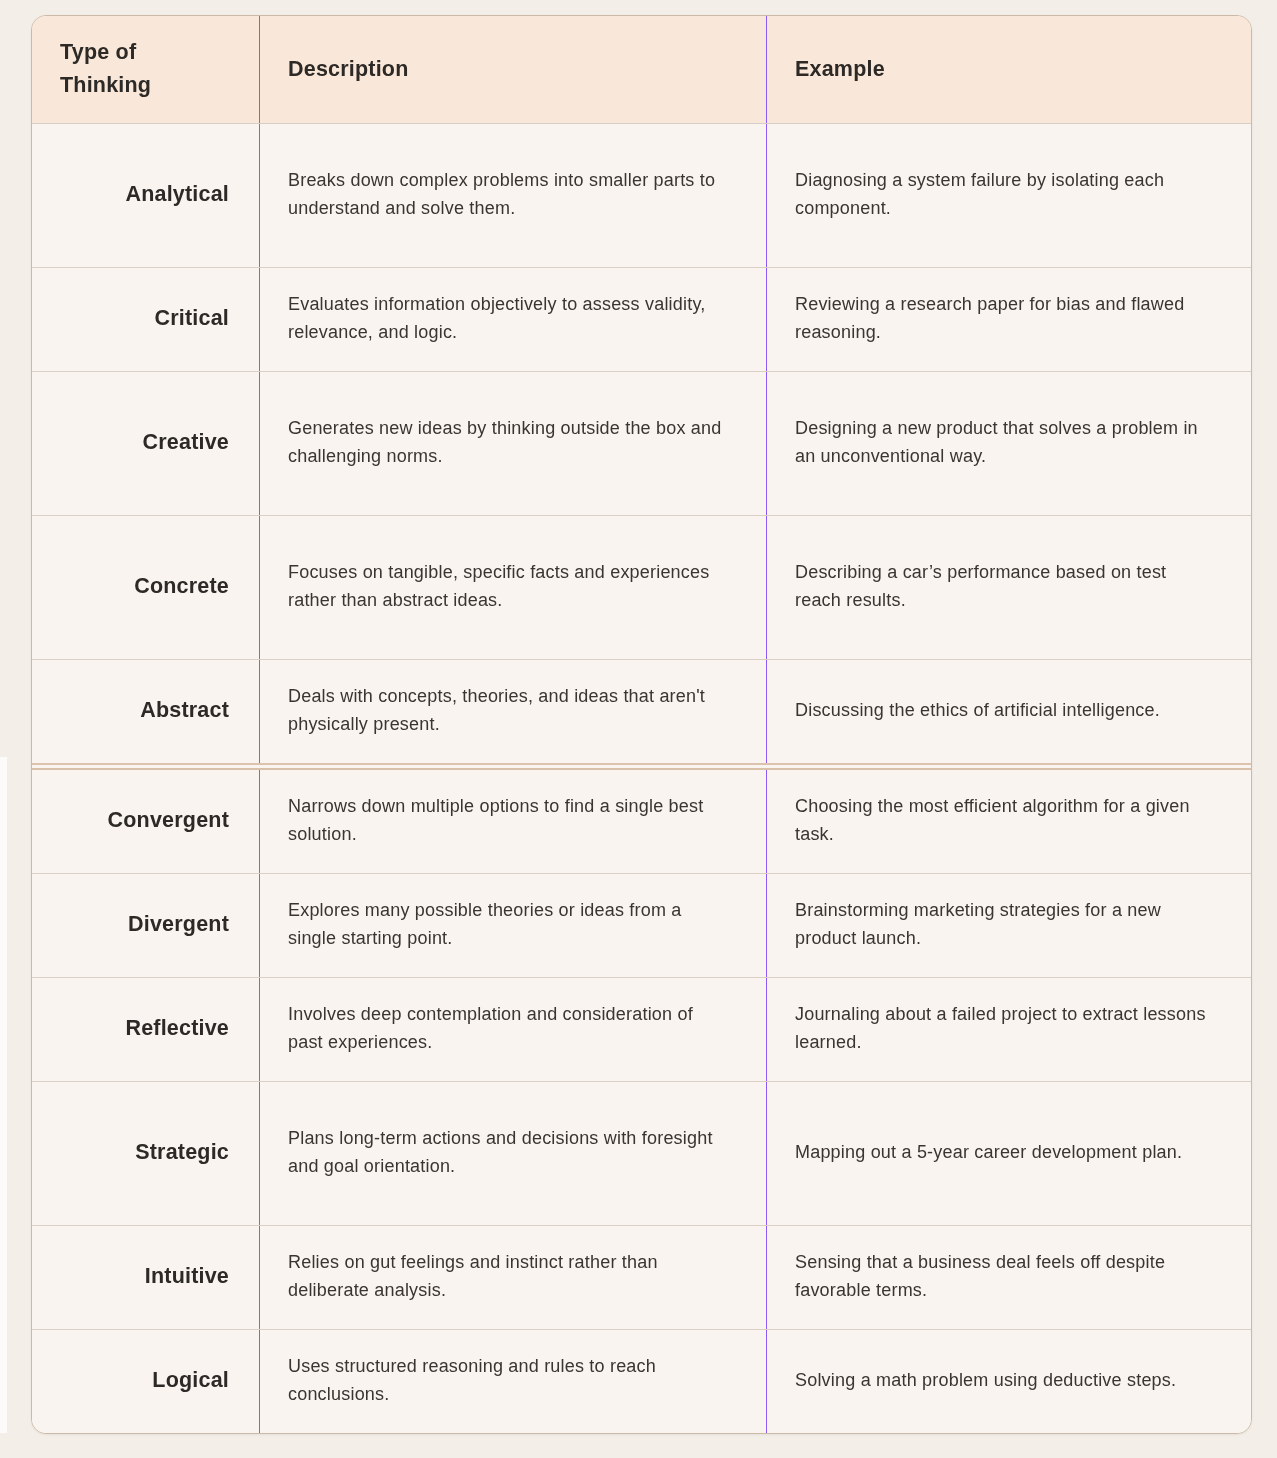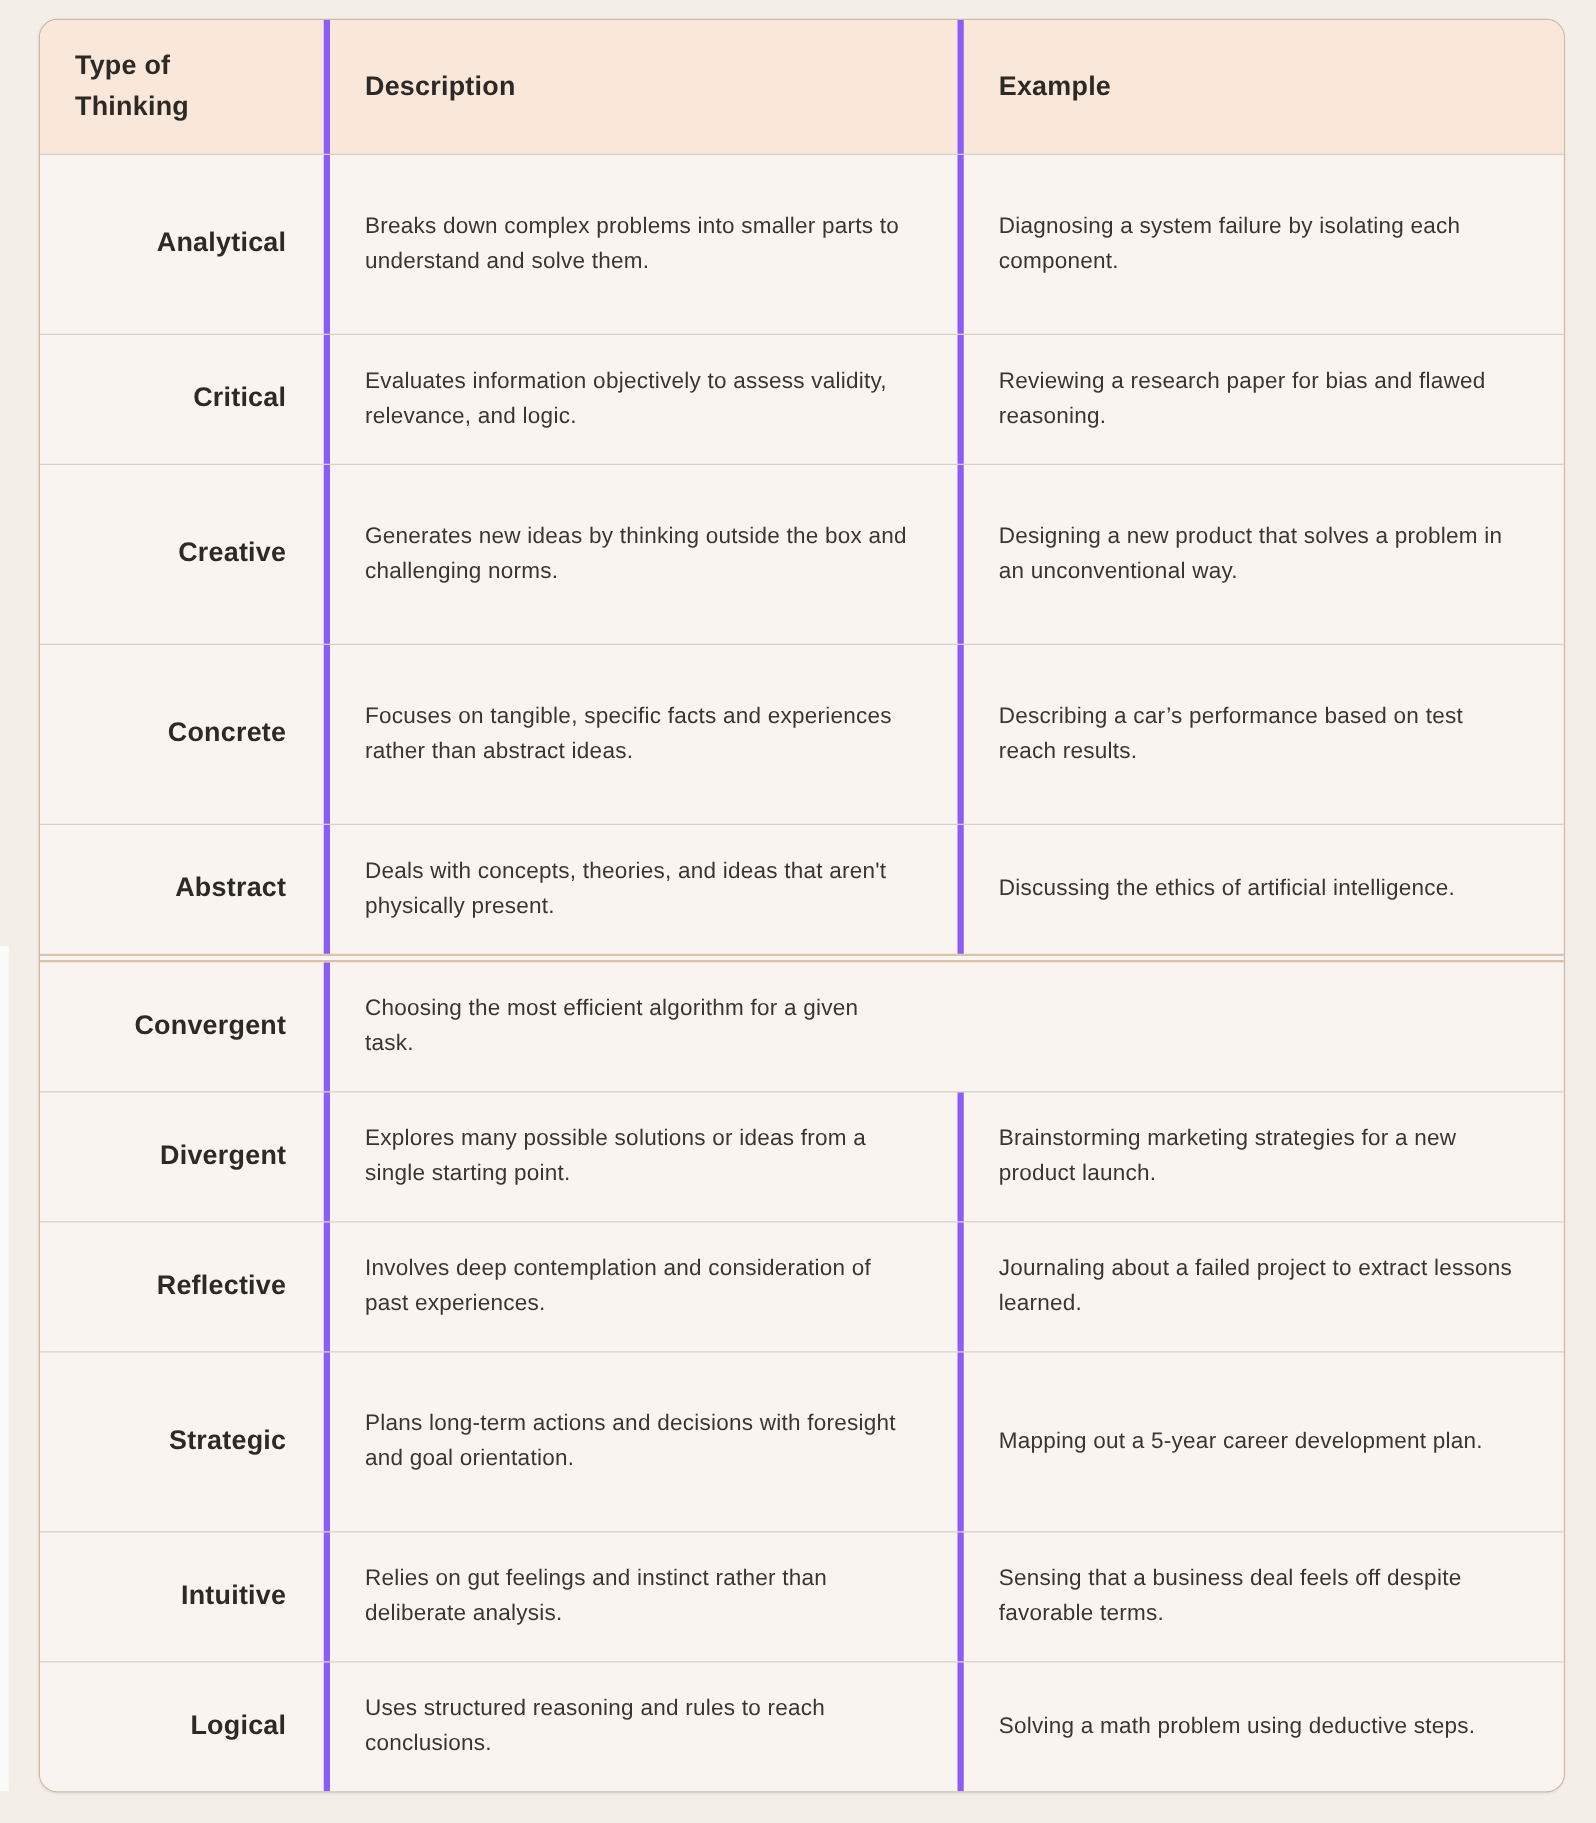--- a/index.html
+++ b/index.html
@@ -45,21 +45,21 @@
   }
   .cell {
     display: flex;
     align-items: center;
     padding: 20px 30px 20px 28px;
     font-size: 18px;
     line-height: 1.55;
     letter-spacing: 0.2px;
     color: #3a3531;
   }
-  .c2, .c3 { border-left: 5px solid #8b5cf6; }
+  .c2, .c3 { border-left: 1px solid #8b5cf6; }
   .c1 {
     font-weight: 700;
     color: #2d2926;
     font-size: 21.5px;
     justify-content: flex-end;
   }
   .hcell {
     font-weight: 700;
     color: #2d2926;
     font-size: 21.5px;
@@ -152,31 +152,34 @@
         <span class="txt">Discussing the ethics of artificial intelligence.</span>
       </div>
   </div>
 
   <div class="seam"></div>
 
   <div class="row brow">
     <div class="cell c1">
         <span class="txt">Convergent</span>
       </div>
+    <div class="cell c2">
+        <span class="txt">Narrows down multiple options to find a single best solution.</span>
+      </div>
     <div class="cell c3">
         <span class="txt">Choosing the most efficient algorithm for a given task.</span>
       </div>
   </div>
 
   <div class="row brow">
     <div class="cell c1">
         <span class="txt">Divergent</span>
       </div>
     <div class="cell c2">
-        <span class="txt">Explores many possible solutions or ideas from a single starting point.</span>
+        <span class="txt">Explores many possible theories or ideas from a single starting point.</span>
       </div>
     <div class="cell c3">
         <span class="txt">Brainstorming marketing strategies for a new product launch.</span>
       </div>
   </div>
 
   <div class="row brow">
     <div class="cell c1">
         <span class="txt">Reflective</span>
       </div>

